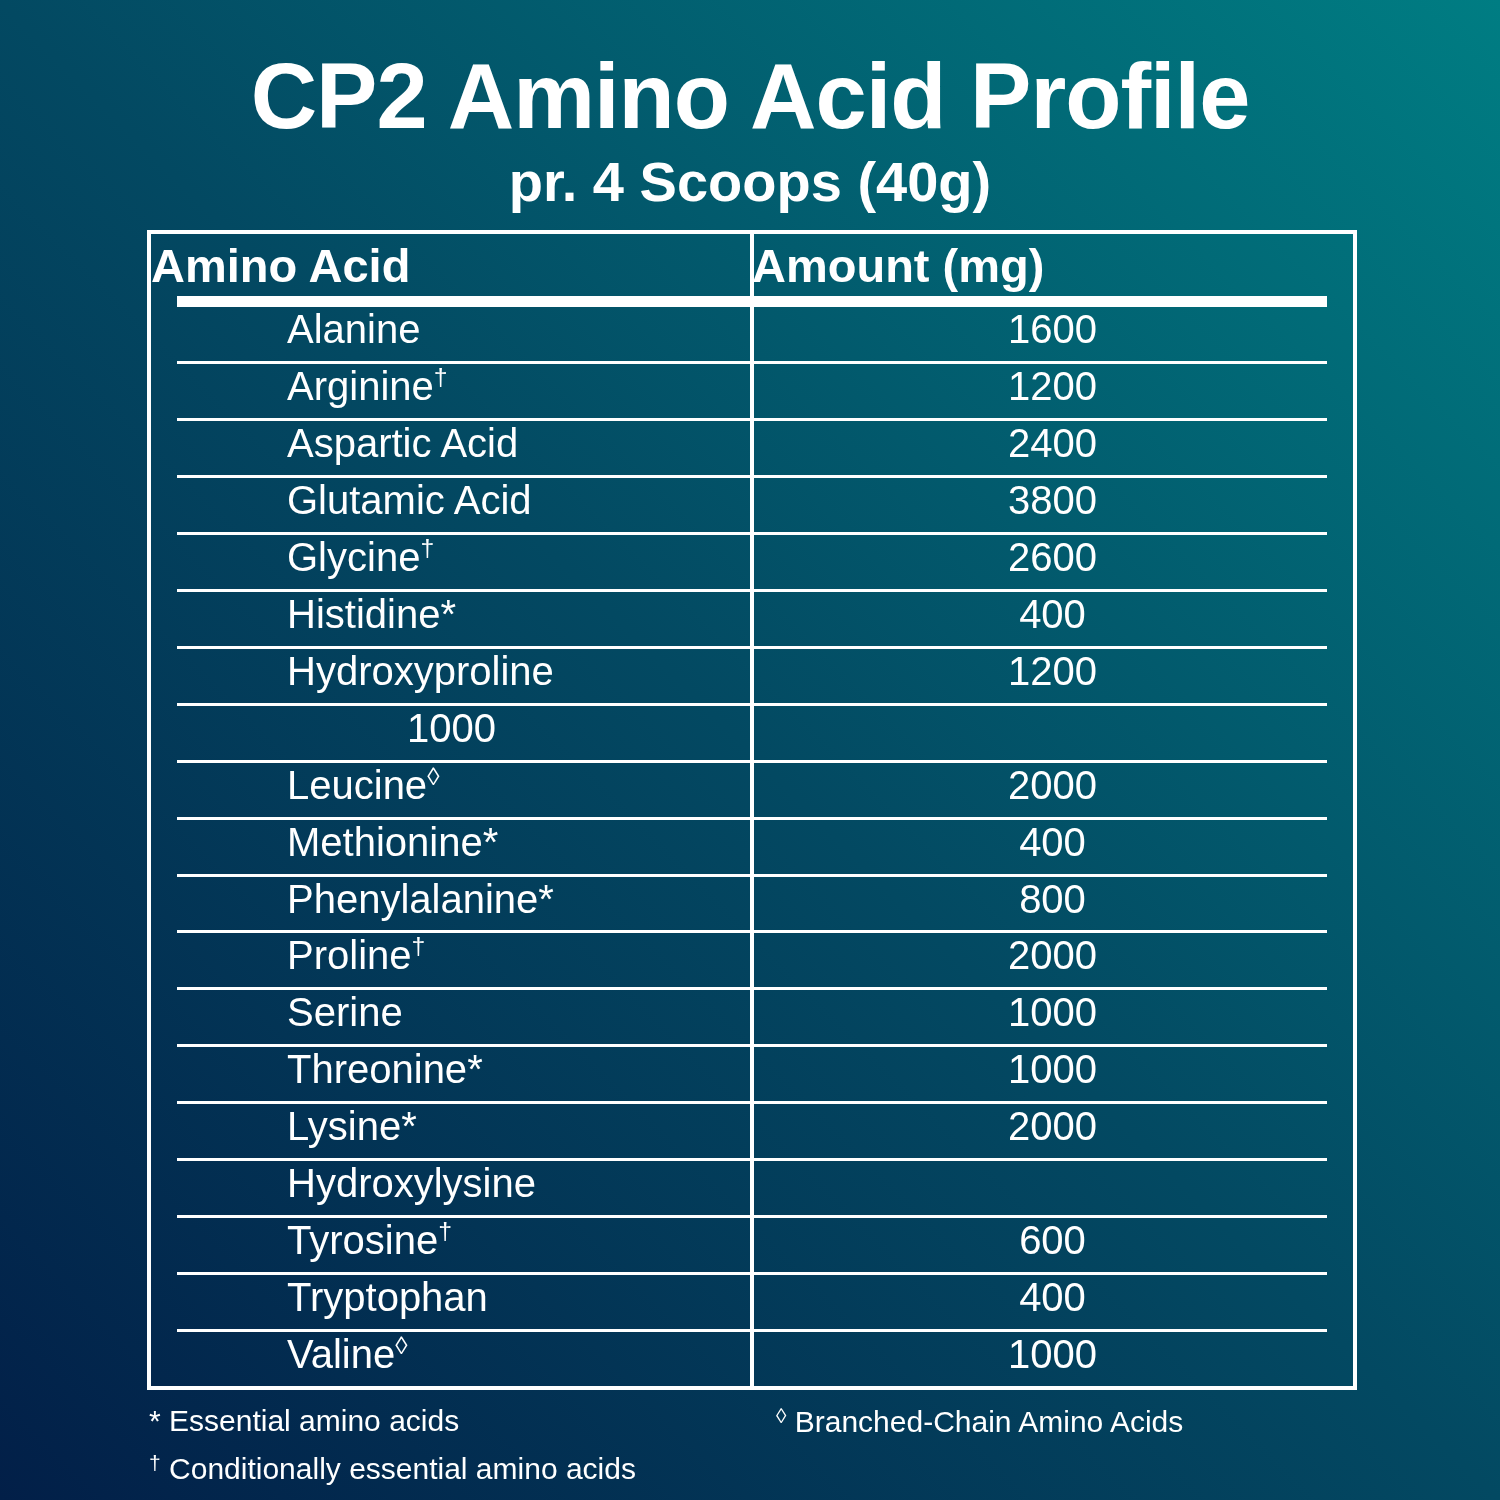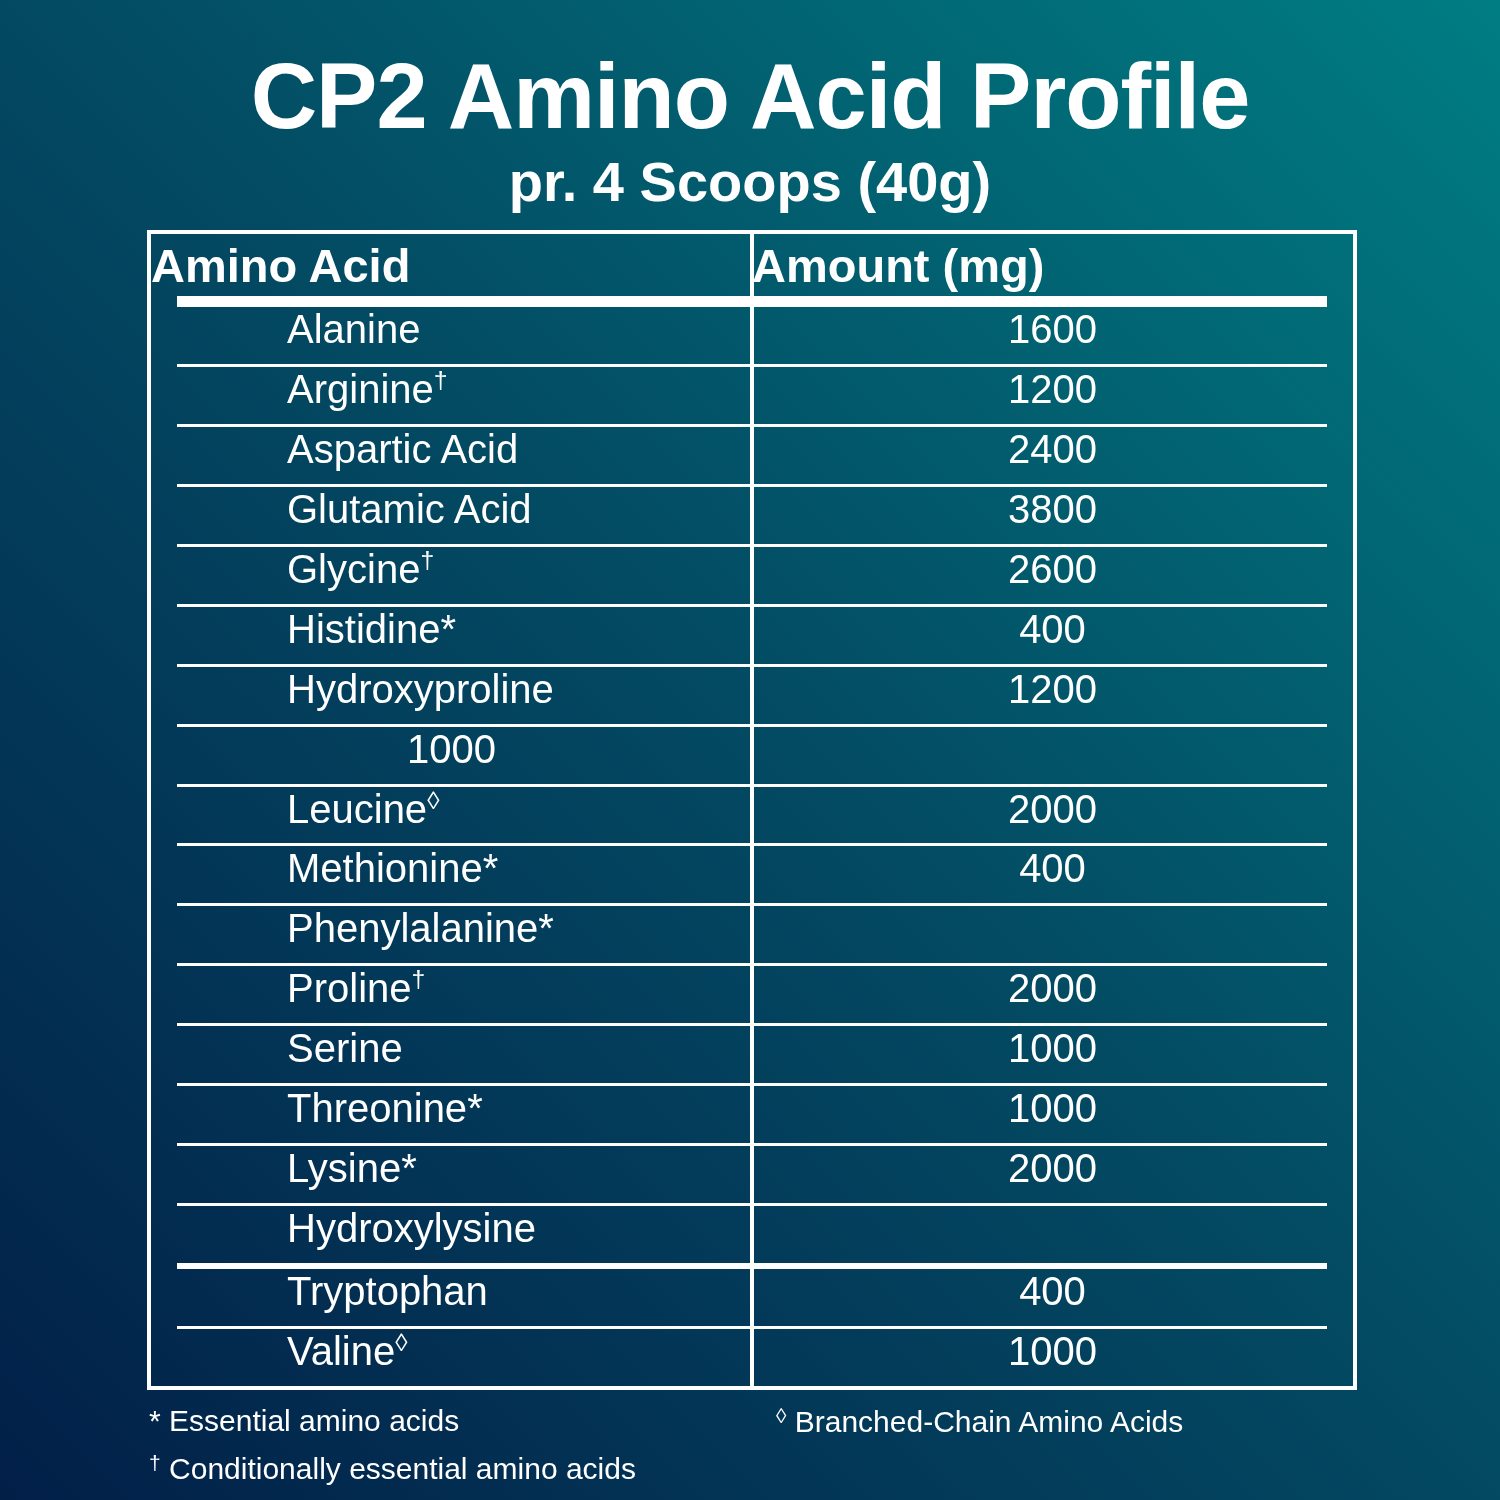--- a/index.html
+++ b/index.html
@@ -187,20 +187,21 @@
     <div class="cell-amount">2000</div>
   </div>
 <div class="hline"></div>
   <div class="row">
     <div class="cell-name">Methionine<span>*</span></div>
     <div class="cell-amount">400</div>
   </div>
 <div class="hline"></div>
   <div class="row">
     <div class="cell-name">Phenylalanine<span>*</span></div>
+    <div class="cell-amount">800</div>
   </div>
 <div class="hline"></div>
   <div class="row">
     <div class="cell-name">Proline<span class="marker-sup">†</span></div>
     <div class="cell-amount">2000</div>
   </div>
 <div class="hline"></div>
   <div class="row">
     <div class="cell-name">Serine</div>
     <div class="cell-amount">1000</div>
@@ -213,20 +214,24 @@
 <div class="hline"></div>
   <div class="row">
     <div class="cell-name">Lysine<span>*</span></div>
     <div class="cell-amount">2000</div>
   </div>
 <div class="hline"></div>
   <div class="row">
     <div class="cell-name">Hydroxylysine</div>
   </div>
 <div class="hline"></div>
+  <div class="row">
+    <div class="cell-name">Tyrosine<span class="marker-sup">†</span></div>
+    <div class="cell-amount">600</div>
+  </div>
 <div class="hline"></div>
   <div class="row">
     <div class="cell-name">Tryptophan</div>
     <div class="cell-amount">400</div>
   </div>
 <div class="hline"></div>
   <div class="row">
     <div class="cell-name">Valine<span class="marker-sup">◊</span></div>
     <div class="cell-amount">1000</div>
   </div>

